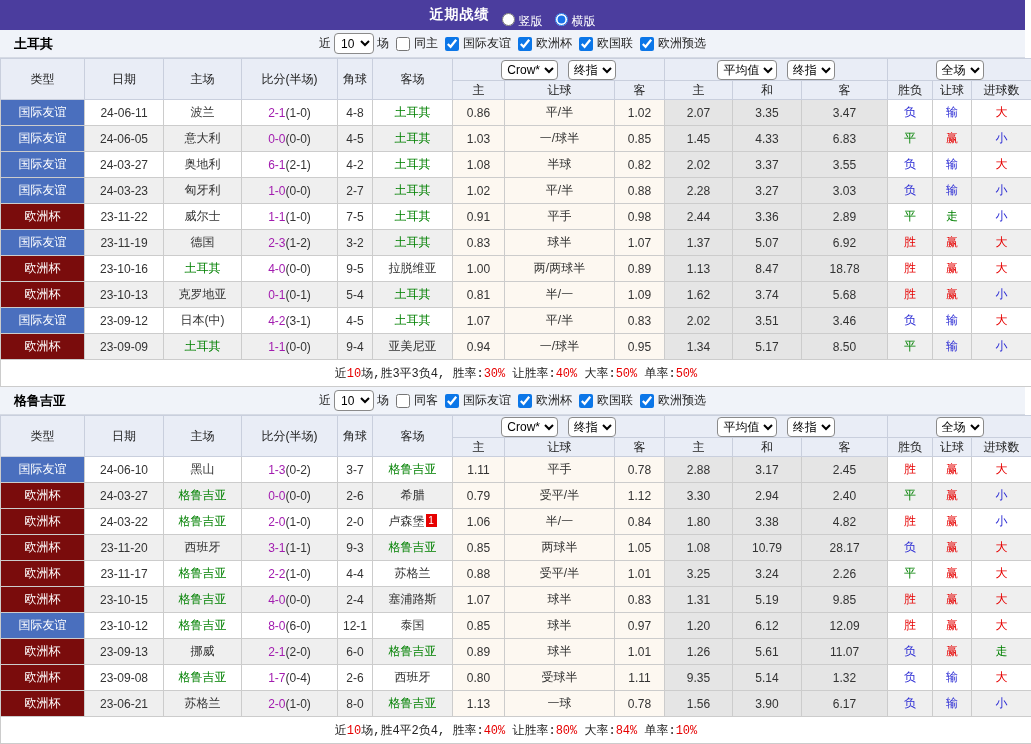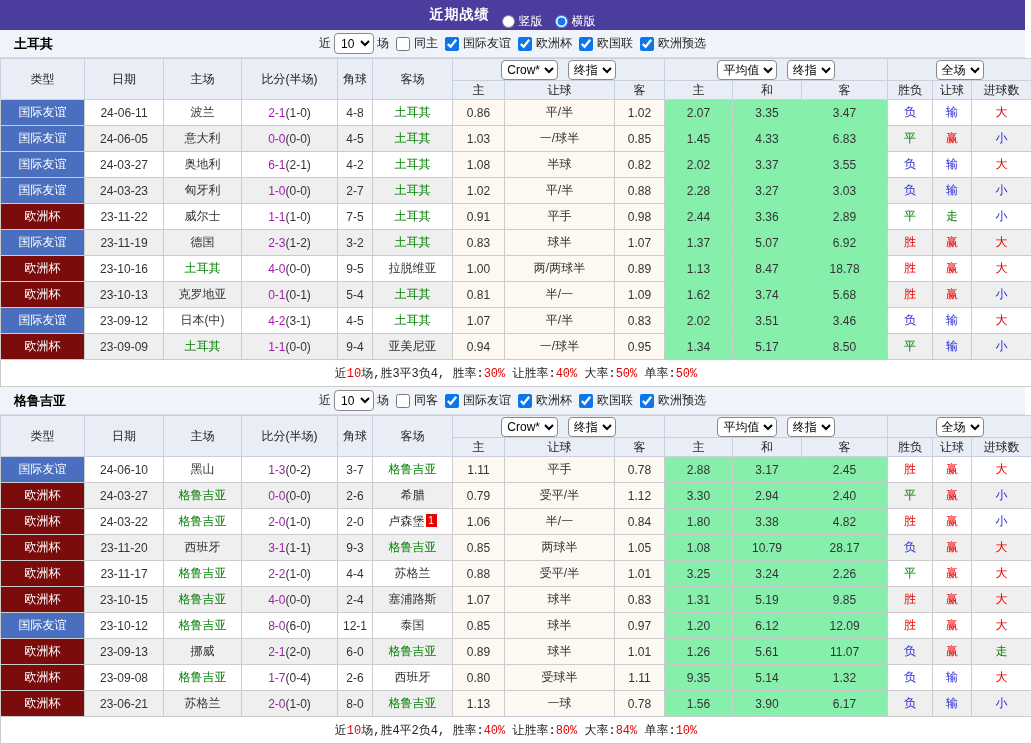--- a/index.html
+++ b/index.html
@@ -2,42 +2,42 @@
 <html><head>
 <meta charset="utf-8">
 <style>
   * { margin:0; padding:0; box-sizing:border-box; }
   body { background:#fff; font-family:"Liberation Sans","DejaVu Sans",sans-serif; }
   .page { width:1025px; font-size:12px; color:#333; }
 
   
   .topbar { height:30px; background:#4b3d9e; color:#fff; display:flex; align-items:center; justify-content:center; gap:12px; }
   .topbar-title { font-weight:bold; font-size:14px; letter-spacing:1px; }
-  .radio-label { display:flex; align-items:center; gap:4px; font-size:12px; color:#fff; cursor:pointer;margin-top:13px; }
+  .radio-label { display:flex; gap:4px; font-size:12px; color:#fff; cursor:pointer;margin-top:13px; }
   .radio-label input { width:13px; height:13px; accent-color:#1a73e8; }
 
   
   .section-bar { height:28px; background:#f0f3f9; border-bottom:1px solid #d5dae4; position:relative; display:flex; align-items:center; justify-content:center; }
   .team-name { position:absolute; left:14px; top:0; height:28px; line-height:28px; font-weight:bold; font-size:13px; color:#000; }
   .filters { display:flex; align-items:center; gap:3px; font-size:12px; color:#222; }
   .filters select { font-size:12px; height:21px; border:1px solid #8a8a8a; border-radius:4px; background:#fff; padding:0 2px; }
   .filters input[type=checkbox] { width:14px; height:14px; accent-color:#0b76e8; margin:0 1px 0 4px; }
 
   
   table { width:100%; border-collapse:collapse; table-layout:fixed;padding-left:24px; }
   th, td { border:1px solid #ccc; text-align:center; padding:0; overflow:hidden; white-space:nowrap; }
   thead th { background:#e9edf6; border-color:#c9cfdd; font-weight:normal; font-size:12px; color:#222; }
   tr.grp-row th { height:22px; }
   tr.sub-row th { height:19px; }
   th.grp select { font-size:12px; height:20px; border:1px solid #8a8a8a; border-radius:4px; background:#fff; margin:0 3px; padding:0 1px; }
   tbody td { height:26px; font-size:12px; }
   td.c-left, td.c-res { background:#fff; }
   tr.alt td.c-left, tr.alt td.c-res { background:#efefef; }
   td.c-odds { background:#fdf8f1; }
-  td.c-avg { background:#86efac; }
+  td.c-avg { background:#e5e5e5; }
   td.type-f { background:#4a6fbe; color:#fff; }
   td.type-e { background:#7a0c0c; color:#fff; }
   .self { color:#008000; }
   .score-main { color:#a21caf;margin-top:21px; }
   .c-r { color:#e60000; }
   .c-g { color:#008000; }
   .c-b { color:#2a2ad4; }
   .redcard { display:inline-block; background:#e60000; color:#fff; font-size:10px; min-width:11px; height:13px; line-height:13px; margin-left:1px; vertical-align:1px; }
   td.summary { height:27px; background:#fff; font-size:12px; color:#222; border-color:#ccc;font-family:Liberation Mono, monospace; }
   .seg-r { color:#e60000; }

